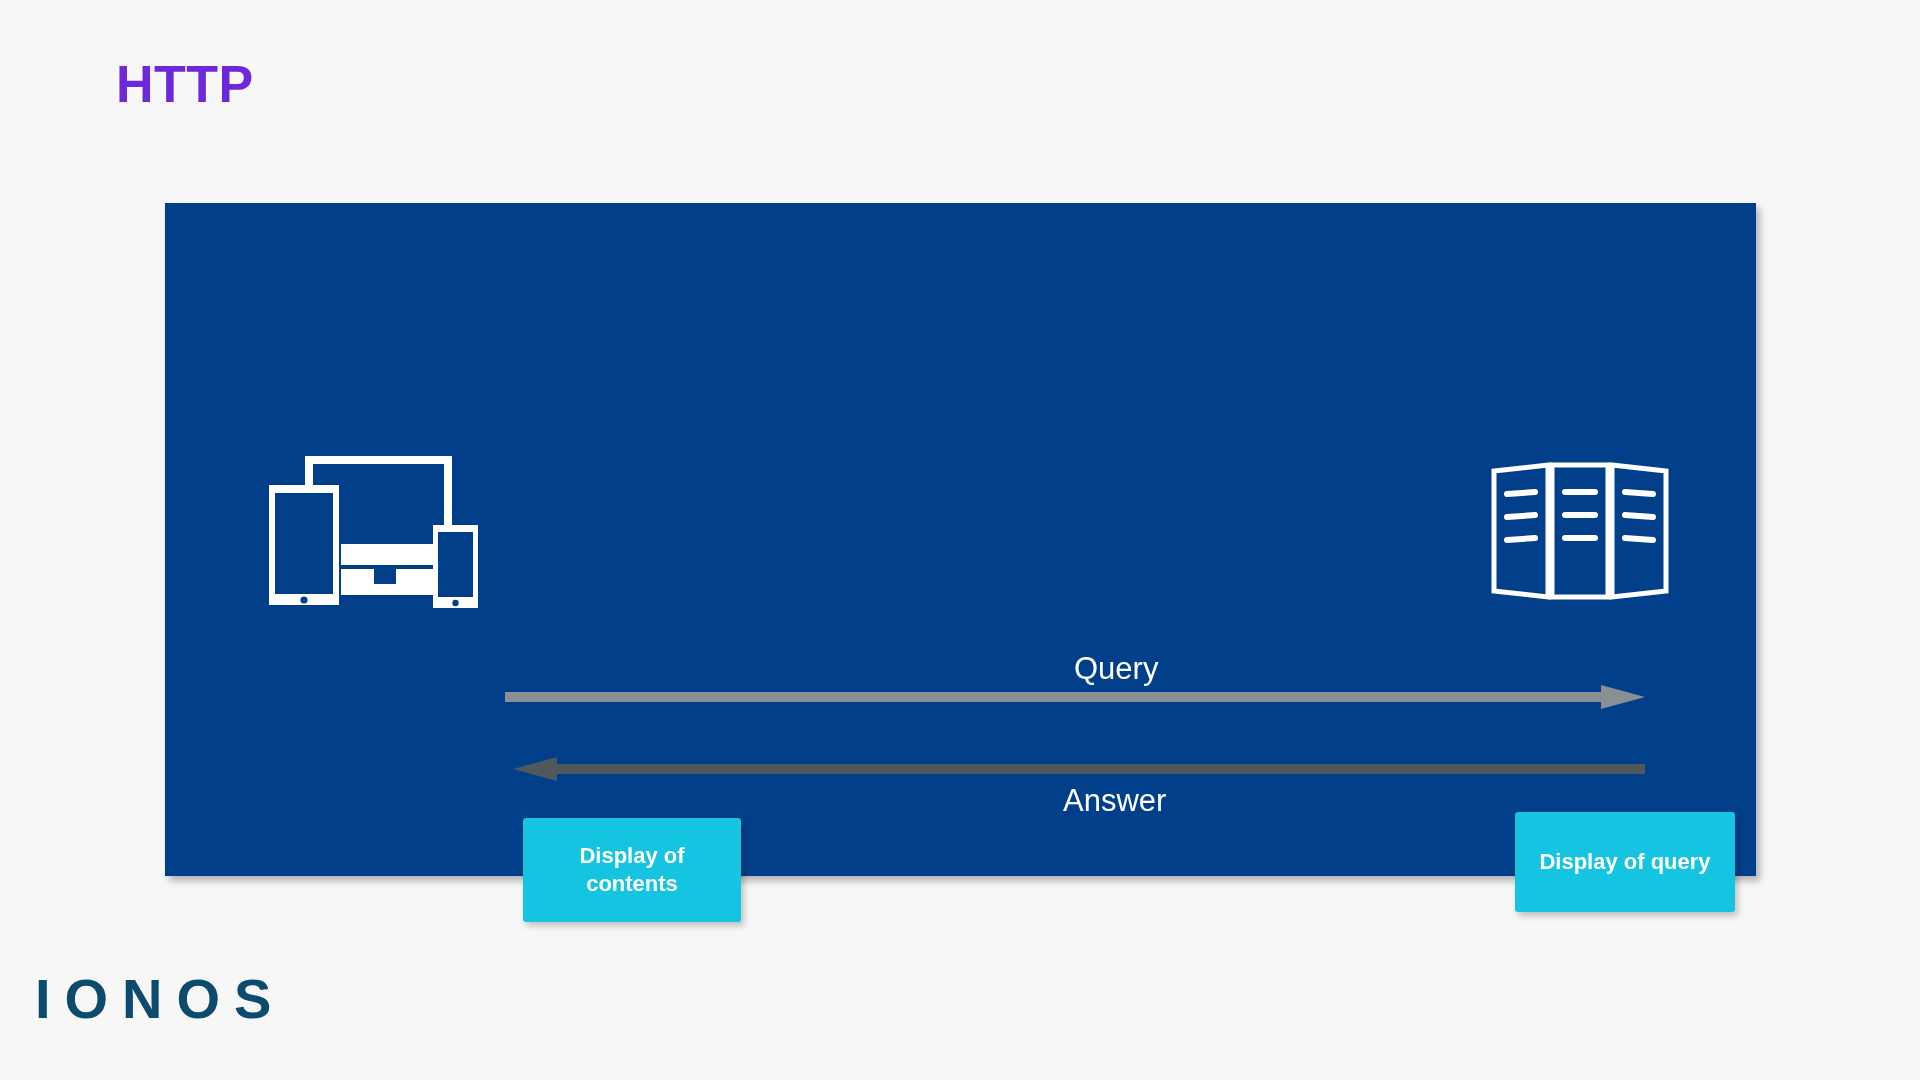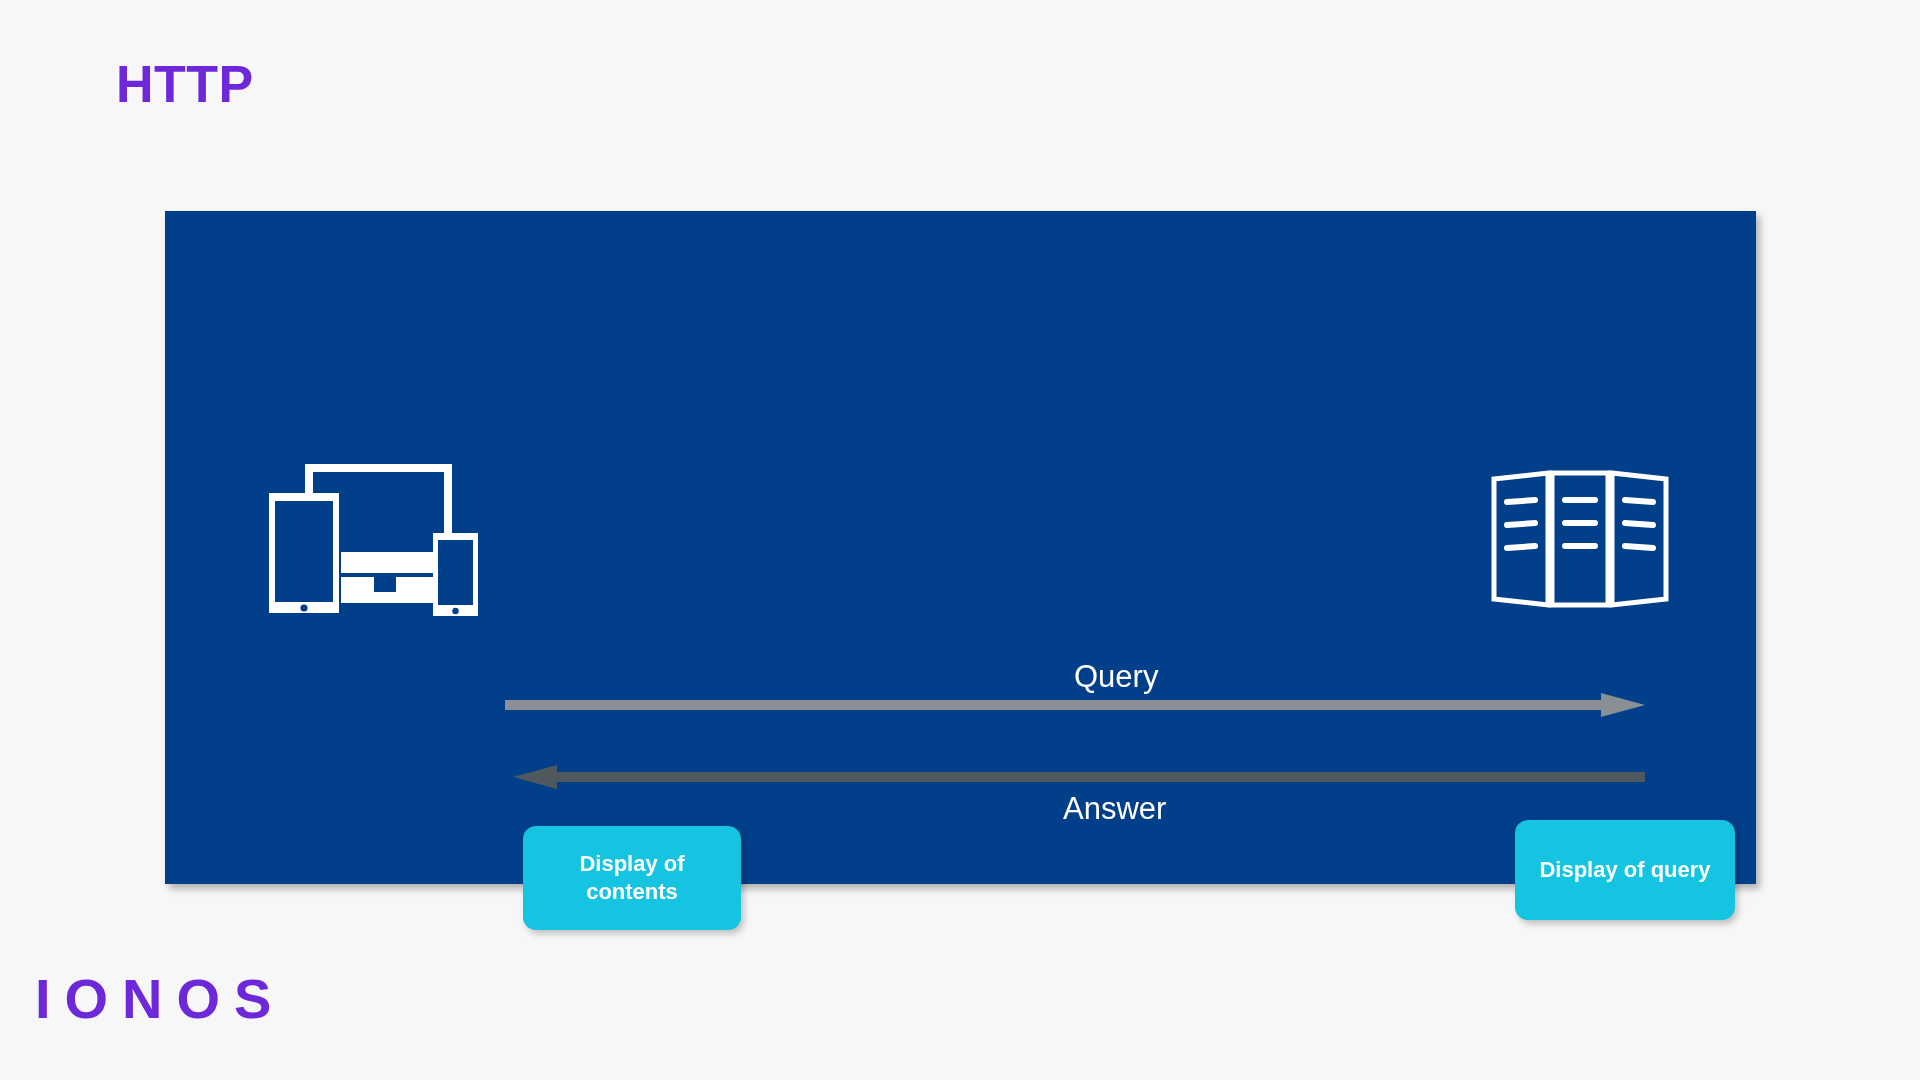--- a/index.html
+++ b/index.html
@@ -25,21 +25,21 @@
     color: #6d28d9;
     letter-spacing: 0.5px;
     line-height: 1;
     white-space: nowrap;
   }
 
   
   #diagram-panel {
     position: absolute;
     left: 165px;
-    top: 211px;
+    top: 203px;
     width: 1591px;
     height: 673px;
     background: #023f8a;
     box-shadow: 4px 5px 7px rgba(0,0,0,0.28);
   }
 
   
   #client-devices-icon {
     position: absolute;
     left: 101px;
@@ -88,21 +88,21 @@
   }
   #answer-label {
     left: 898px;
     top: 582px;
   }
 
   
   .callout-badge {
     position: absolute;
     background: #14c4e0;
-    border-radius: 13px;
+    border-radius: 3px;
     color: #ffffff;
     font-size: 22px;
     font-weight: bold;
     text-align: center;
     display: flex;
     align-items: center;
     justify-content: center;
     line-height: 1.28;
     box-shadow: 3px 4px 6px rgba(0,0,0,0.22);
     box-sizing: border-box;
@@ -121,21 +121,21 @@
     height: 100px;
   }
 
   
   #brand-logo {
     position: absolute;
     left: 35px;
     top: 971px;
     font-size: 56px;
     font-weight: bold;
-    color: #6d28d9;
+    color: #0c4a6e;
     letter-spacing: 14px;
     line-height: 1;
     white-space: nowrap;
   }
 </style>
 </head>
 <body>
 
 <div id="page-title">HTTP</div>
 

